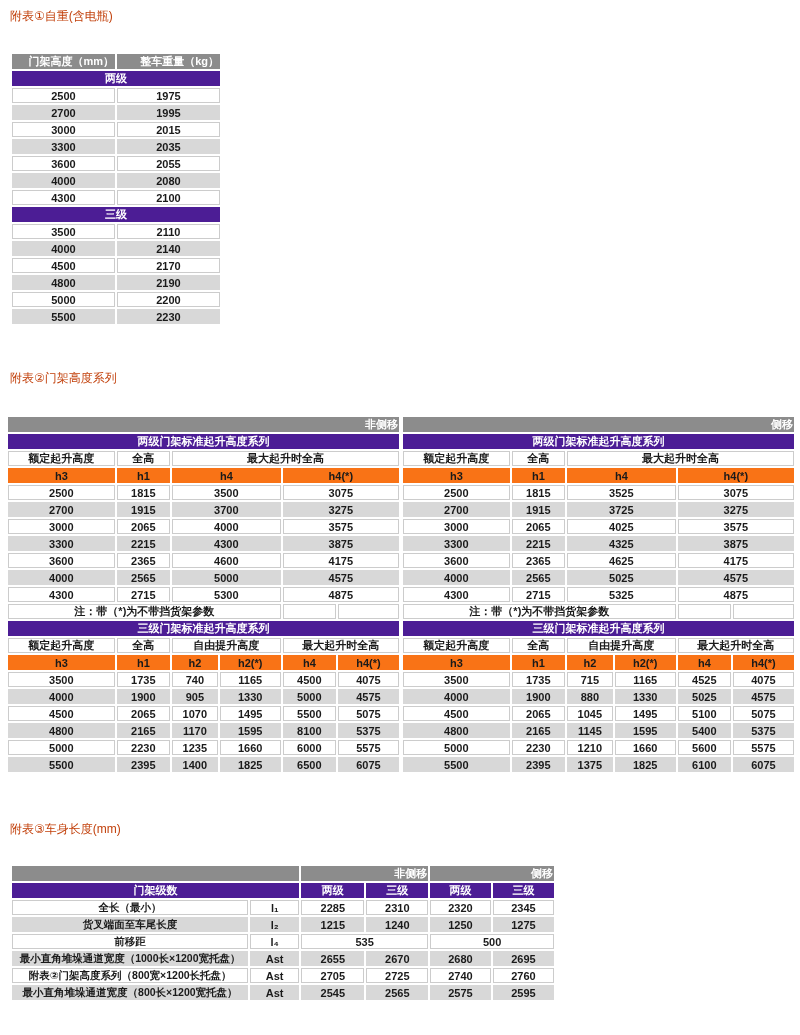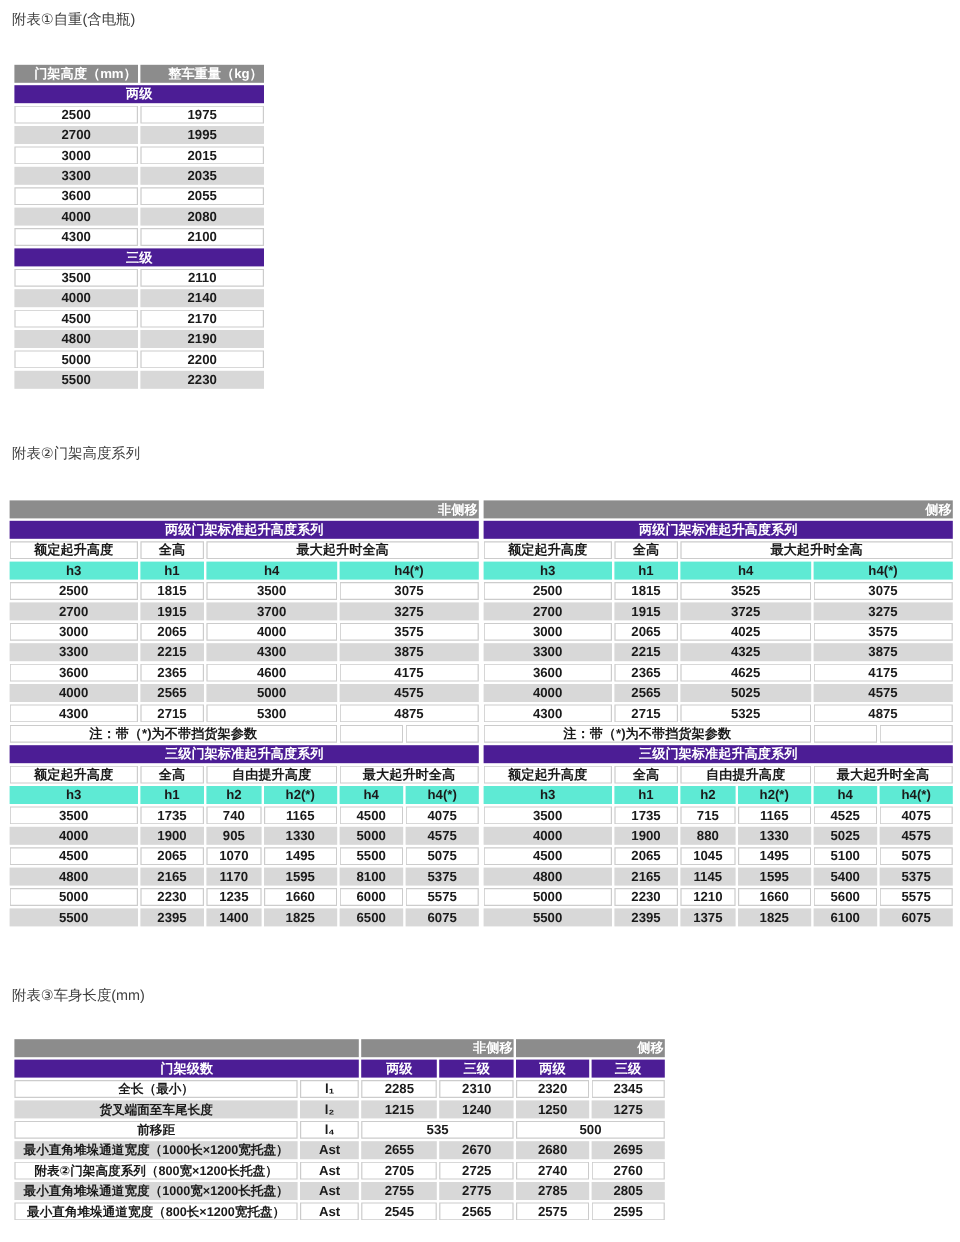--- a/index.html
+++ b/index.html
@@ -1,25 +1,25 @@
 <!DOCTYPE html>
 <html><head>
 <meta charset="utf-8">
 <style>
   html,body{margin:0;padding:0;background:#ffffff;}
   .page{position:relative;width:800px;height:1035px;background:#ffffff;
         font-family:"Liberation Sans","DejaVu Sans",sans-serif;color:#333;overflow:hidden;}
-  .sec-title{position:absolute;left:10px;font-size:12px;color:#404040;white-space:nowrap;}
+  .sec-title{position:absolute;left:10px;font-size:12px;color:#c2410c;white-space:nowrap;}
   table{border-collapse:separate;border-spacing:2px;table-layout:fixed;}
   td{height:15px;font-size:11px;font-weight:700;text-align:center;vertical-align:middle;
      padding:0 1px;white-space:nowrap;overflow:hidden;color:#1a1a1a;}
   td.dark{background:#8c8c8c;color:#ffffff;text-align:right;}
   td.mid{background:#4c1d95;color:#ffffff;}
   td.wht{background:#ffffff;box-shadow:inset 0 0 0 1px #cccccc;}
-  td.lgt{background:#5eead4;}
+  td.lgt{background:#f97316;}
   tbody.data tr:nth-child(odd) td{background:#ffffff;box-shadow:inset 0 0 0 1px #cccccc;}
   tbody.data tr:nth-child(even) td{background:#d8d8d8;}
   tbody.data.flip tr:nth-child(odd) td{background:#d8d8d8;box-shadow:none;}
   tbody.data.flip tr:nth-child(even) td{background:#ffffff;box-shadow:inset 0 0 0 1px #cccccc;}
   .title1{top:8px;}
   .title2{top:370px;}
   .title3{top:821px;}
   .t1{position:absolute;left:10px;top:52px;width:212px;}
   .t2wrap{position:absolute;left:6px;top:415px;width:790px;display:flex;}
   .t2{width:50%;}
@@ -473,28 +473,20 @@
         </tr>
         <tr>
           <td>附表②门架高度系列（800宽×1200长托盘）</td>
           <td>Ast</td>
           <td>2705</td>
           <td>2725</td>
           <td>2740</td>
           <td>2760</td>
         </tr>
         <tr>
-          <td>最小直角堆垛通道宽度（1000宽×1200长托盘）</td>
-          <td>Ast</td>
-          <td>2755</td>
-          <td>2775</td>
-          <td>2785</td>
-          <td>2805</td>
-        </tr>
-        <tr>
           <td>最小直角堆垛通道宽度（800长×1200宽托盘）</td>
           <td>Ast</td>
           <td>2545</td>
           <td>2565</td>
           <td>2575</td>
           <td>2595</td>
         </tr>
       </tbody>
   </table>
 

